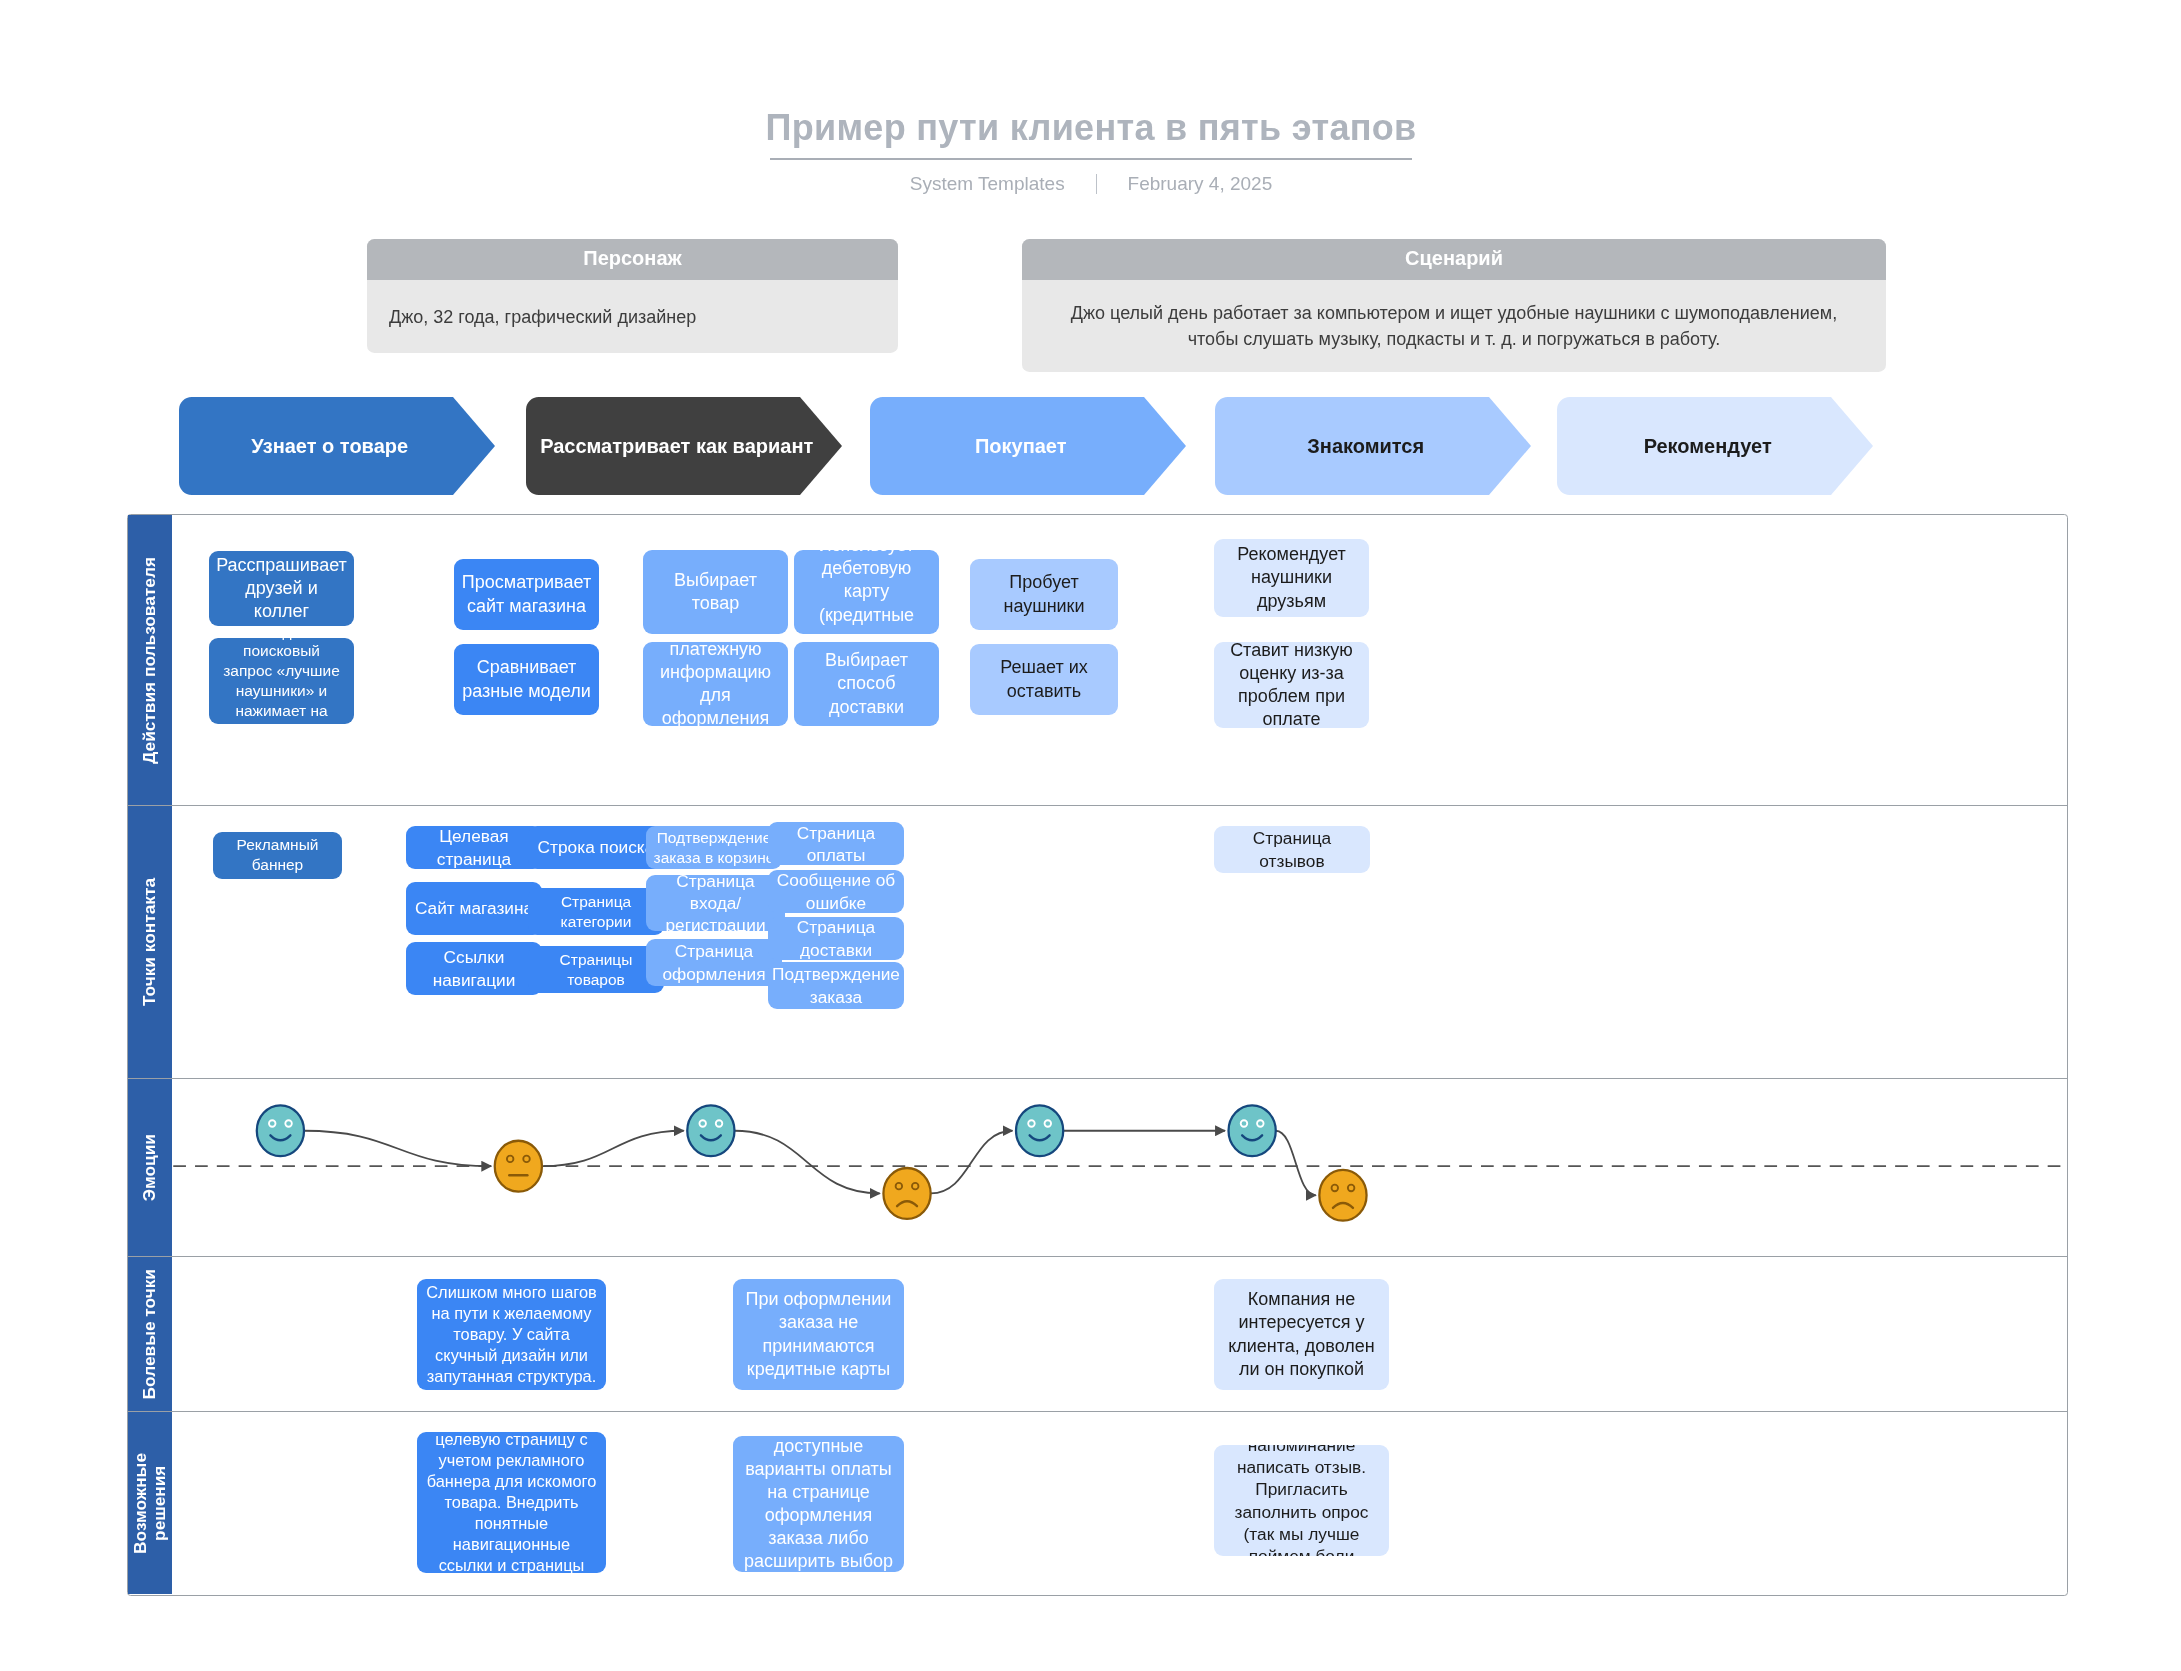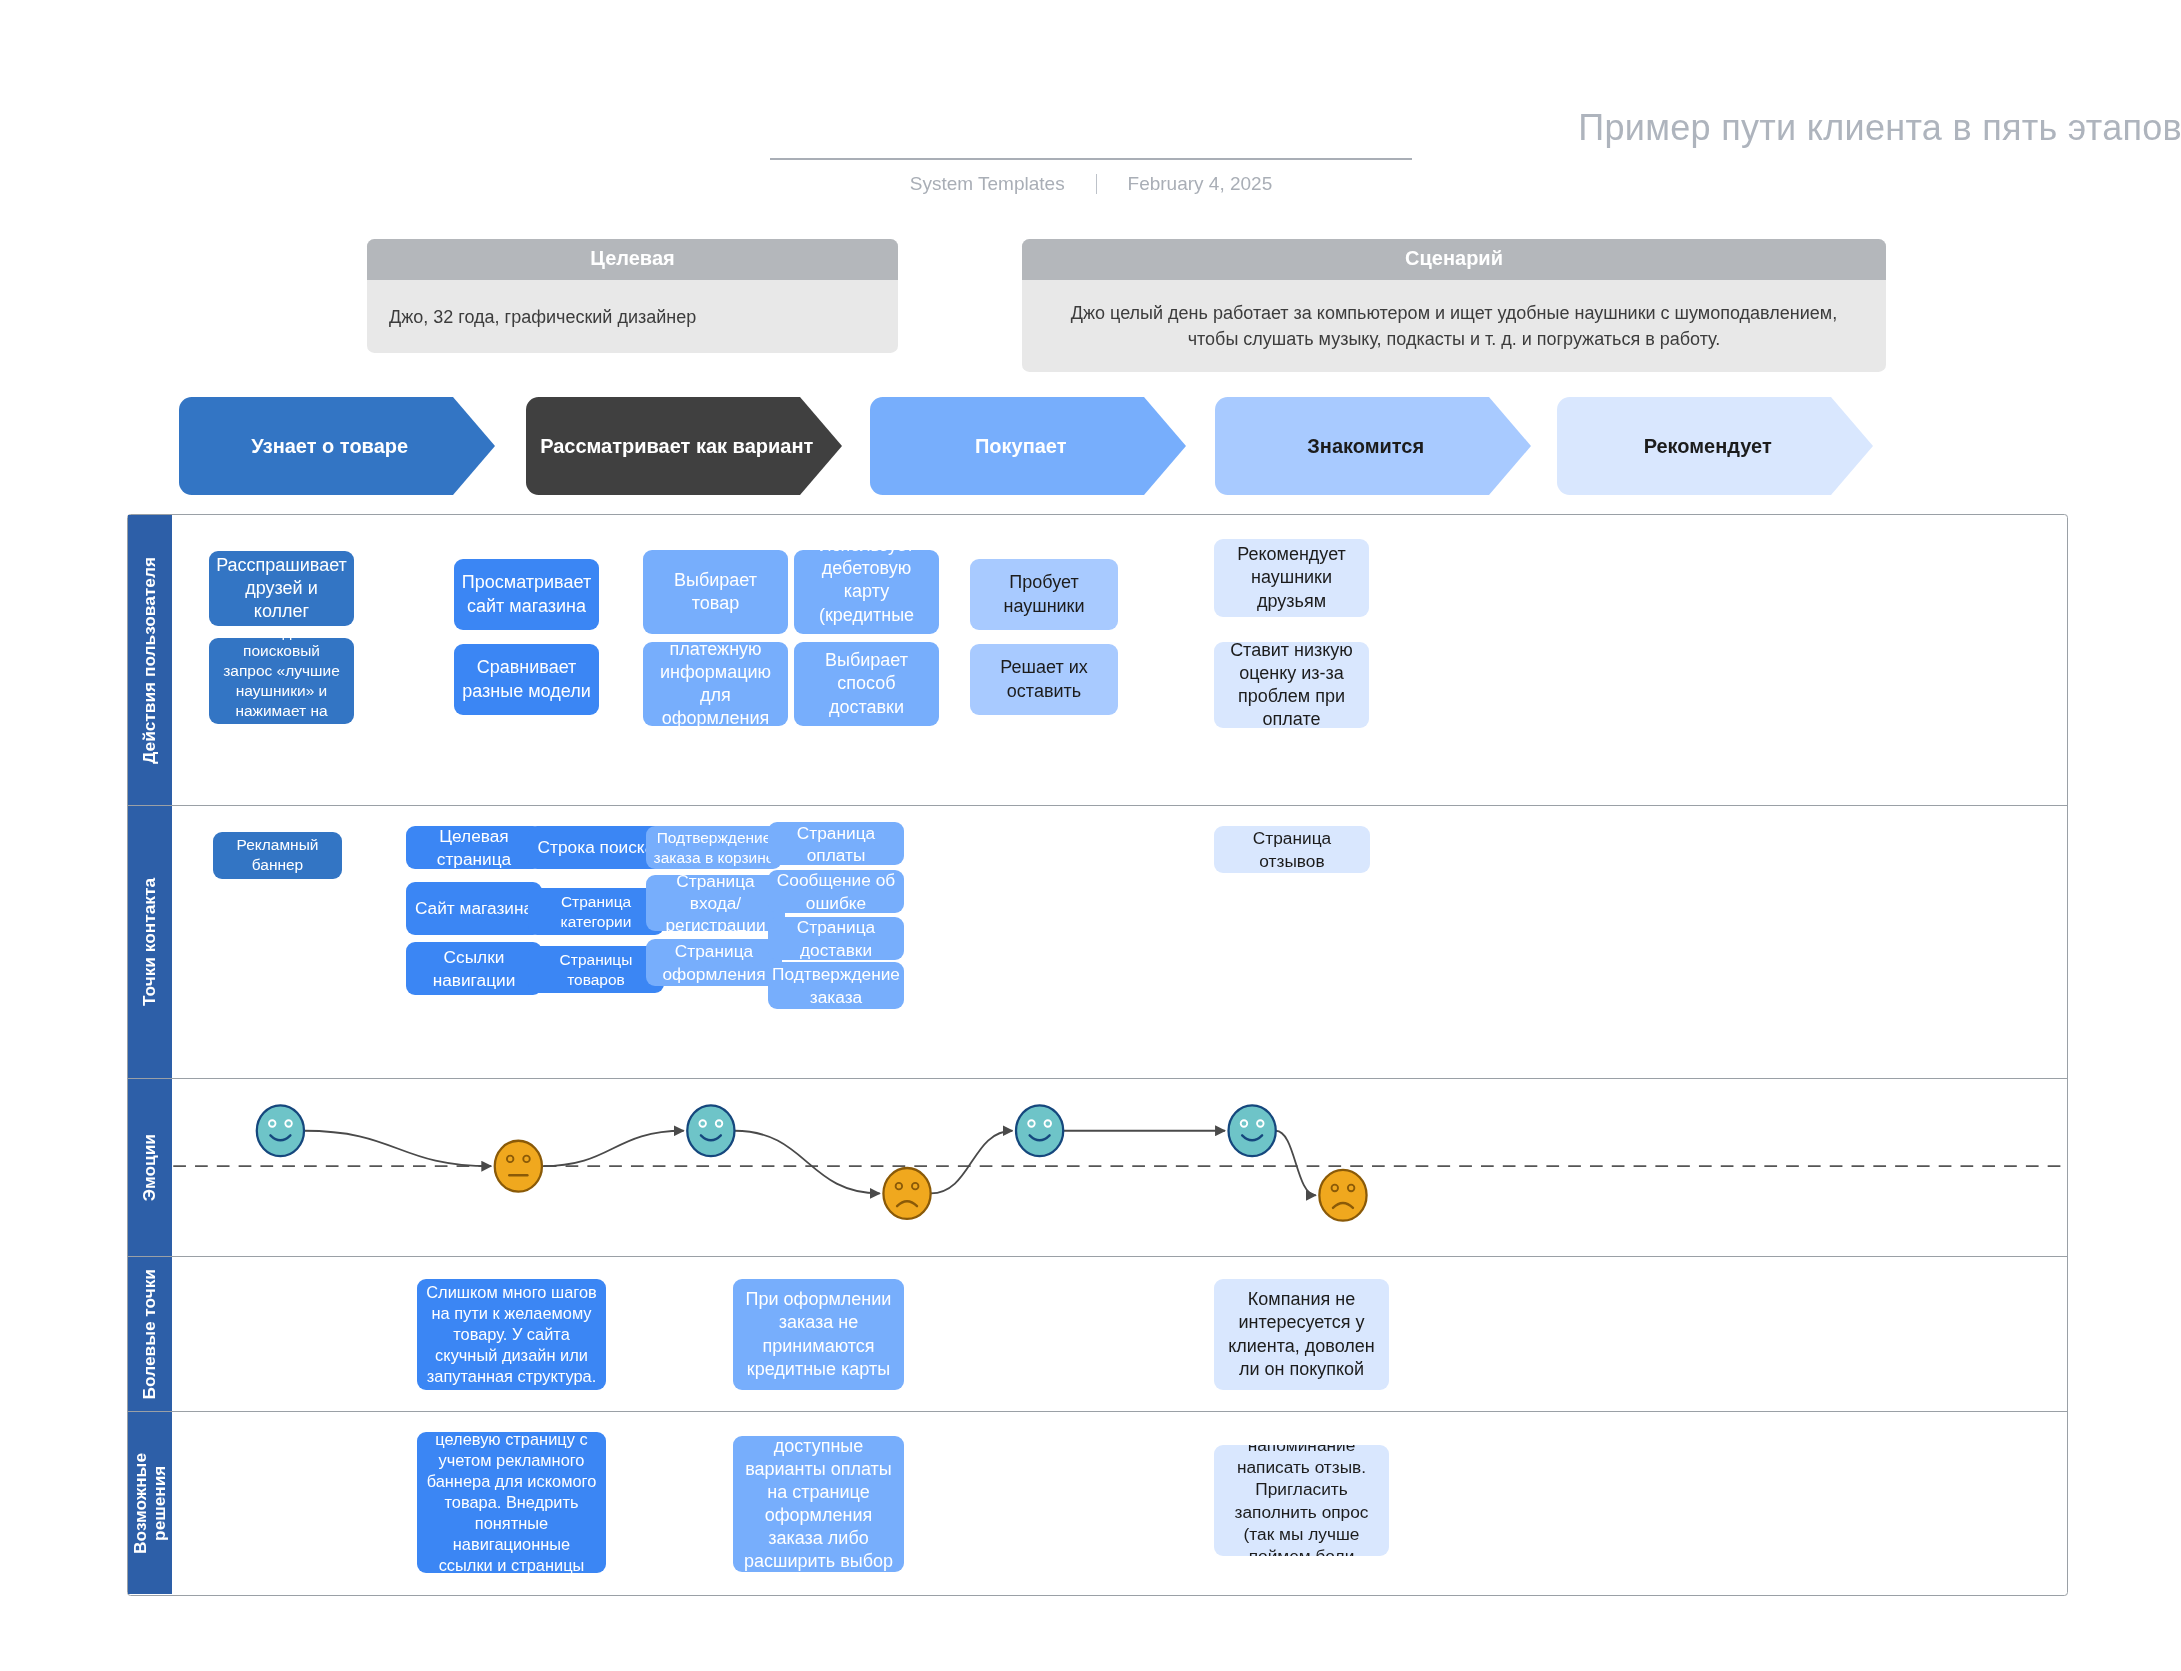--- a/index.html
+++ b/index.html
@@ -8,22 +8,22 @@
     width: 2182px; height: 1672px;
     background: #ffffff;
     font-family: "Liberation Sans", sans-serif;
     overflow: hidden;
     position: relative;
   }
 
   
   #header { position: absolute; left: 0; top: 109px; width: 2182px; text-align: center; }
   #title {
-    font-size: 36px; font-weight: normal; color: #aeb4bd;
-    letter-spacing: 0.3px; line-height: 1.05; text-align: right;
+    font-size: 36px; font-weight: bold; color: #aeb4bd;
+    letter-spacing: 0.3px; line-height: 1.05;
   }
   #title-rule {
     width: 642px; height: 1.8px; background: #a9aeb6;
     margin: 11px auto 0 auto;
   }
   #subtitle {
     margin-top: 13.6px; font-size: 19px; color: #a9aeb6;
     display: flex; justify-content: center; align-items: center; gap: 31px;
   }
   #subtitle .divider { width: 0.9px; height: 20px; background: #bdc2c9; display: inline-block; }
@@ -96,21 +96,21 @@
   <div id="title">Пример пути клиента в пять этапов</div>
   <div id="title-rule"></div>
   <div id="subtitle">
     <span>System Templates</span>
     <span class="divider"></span>
     <span>February 4, 2025</span>
   </div>
 </div>
 
 <div class="meta-card" id="persona-card">
-  <div class="meta-head">Целевая</div>
+  <div class="meta-head">Персонаж</div>
   <div class="meta-body">Джо, 32 года, графический дизайнер</div>
 </div>
 
 <div class="meta-card" id="scenario-card">
   <div class="meta-head">Сценарий</div>
   <div class="meta-body">Джо целый день работает за компьютером и ищет удобные наушники с шумоподавлением, чтобы слушать музыку, подкасты и т. д. и погружаться в работу.</div>
 </div>
 
 <div id="stages">
     <div class="stage" style="left: 0px; width: 316px; background: rgb(51, 117, 196); color: rgb(255, 255, 255); clip-path: polygon(0px 0px, calc(100% - 42px) 0px, 100% 50%, calc(100% - 42px) 100%, 0px 100%);">

